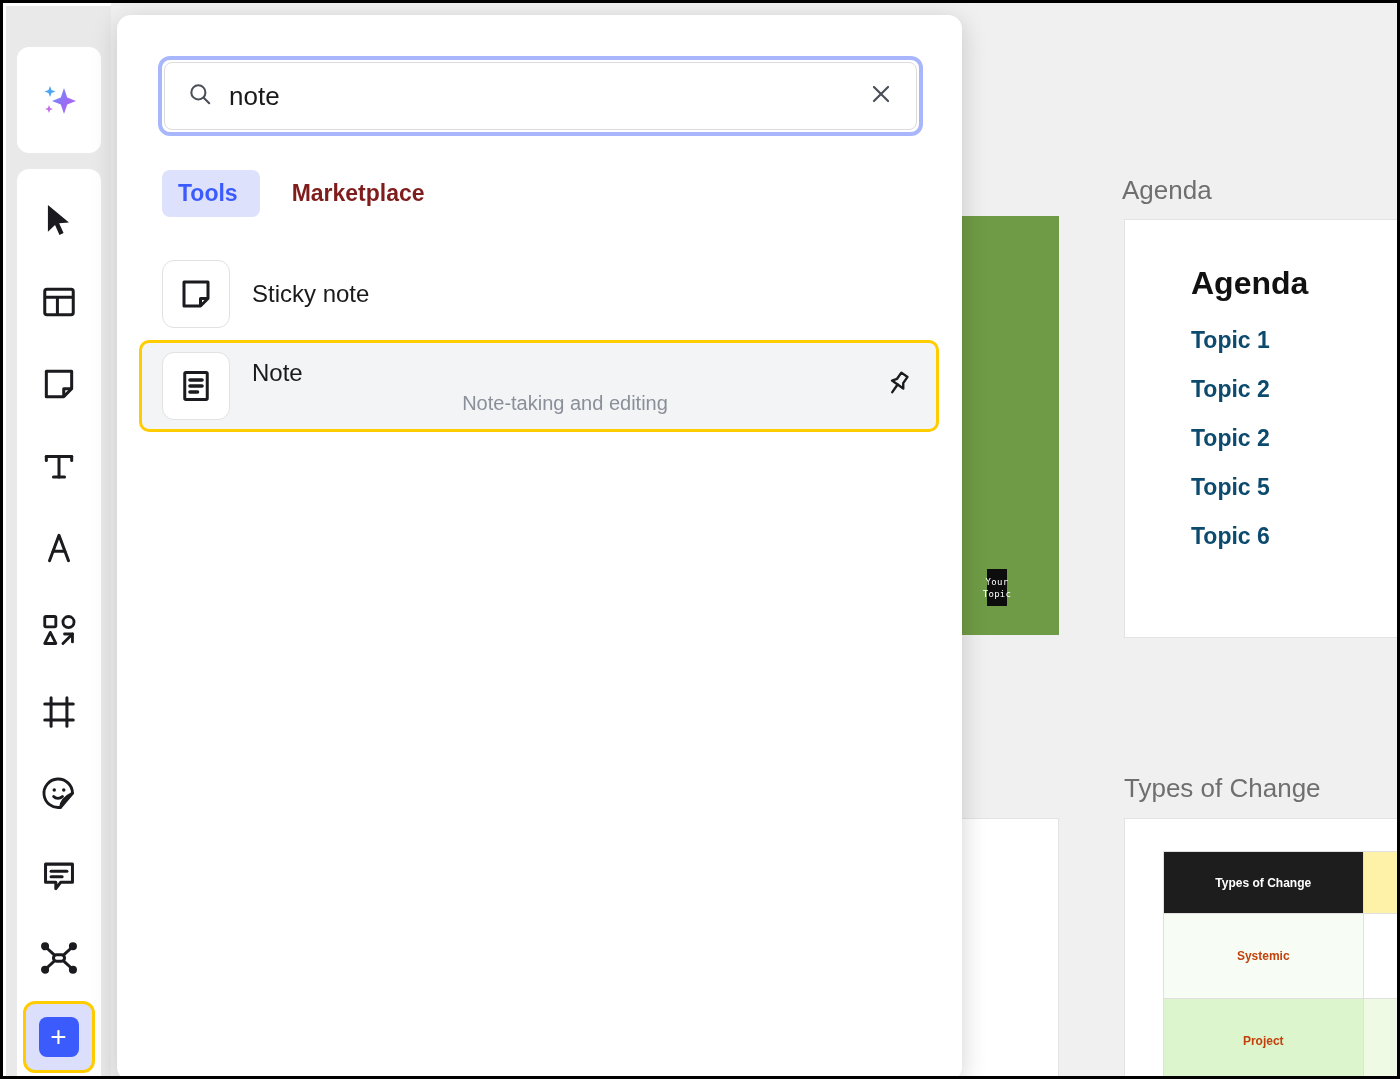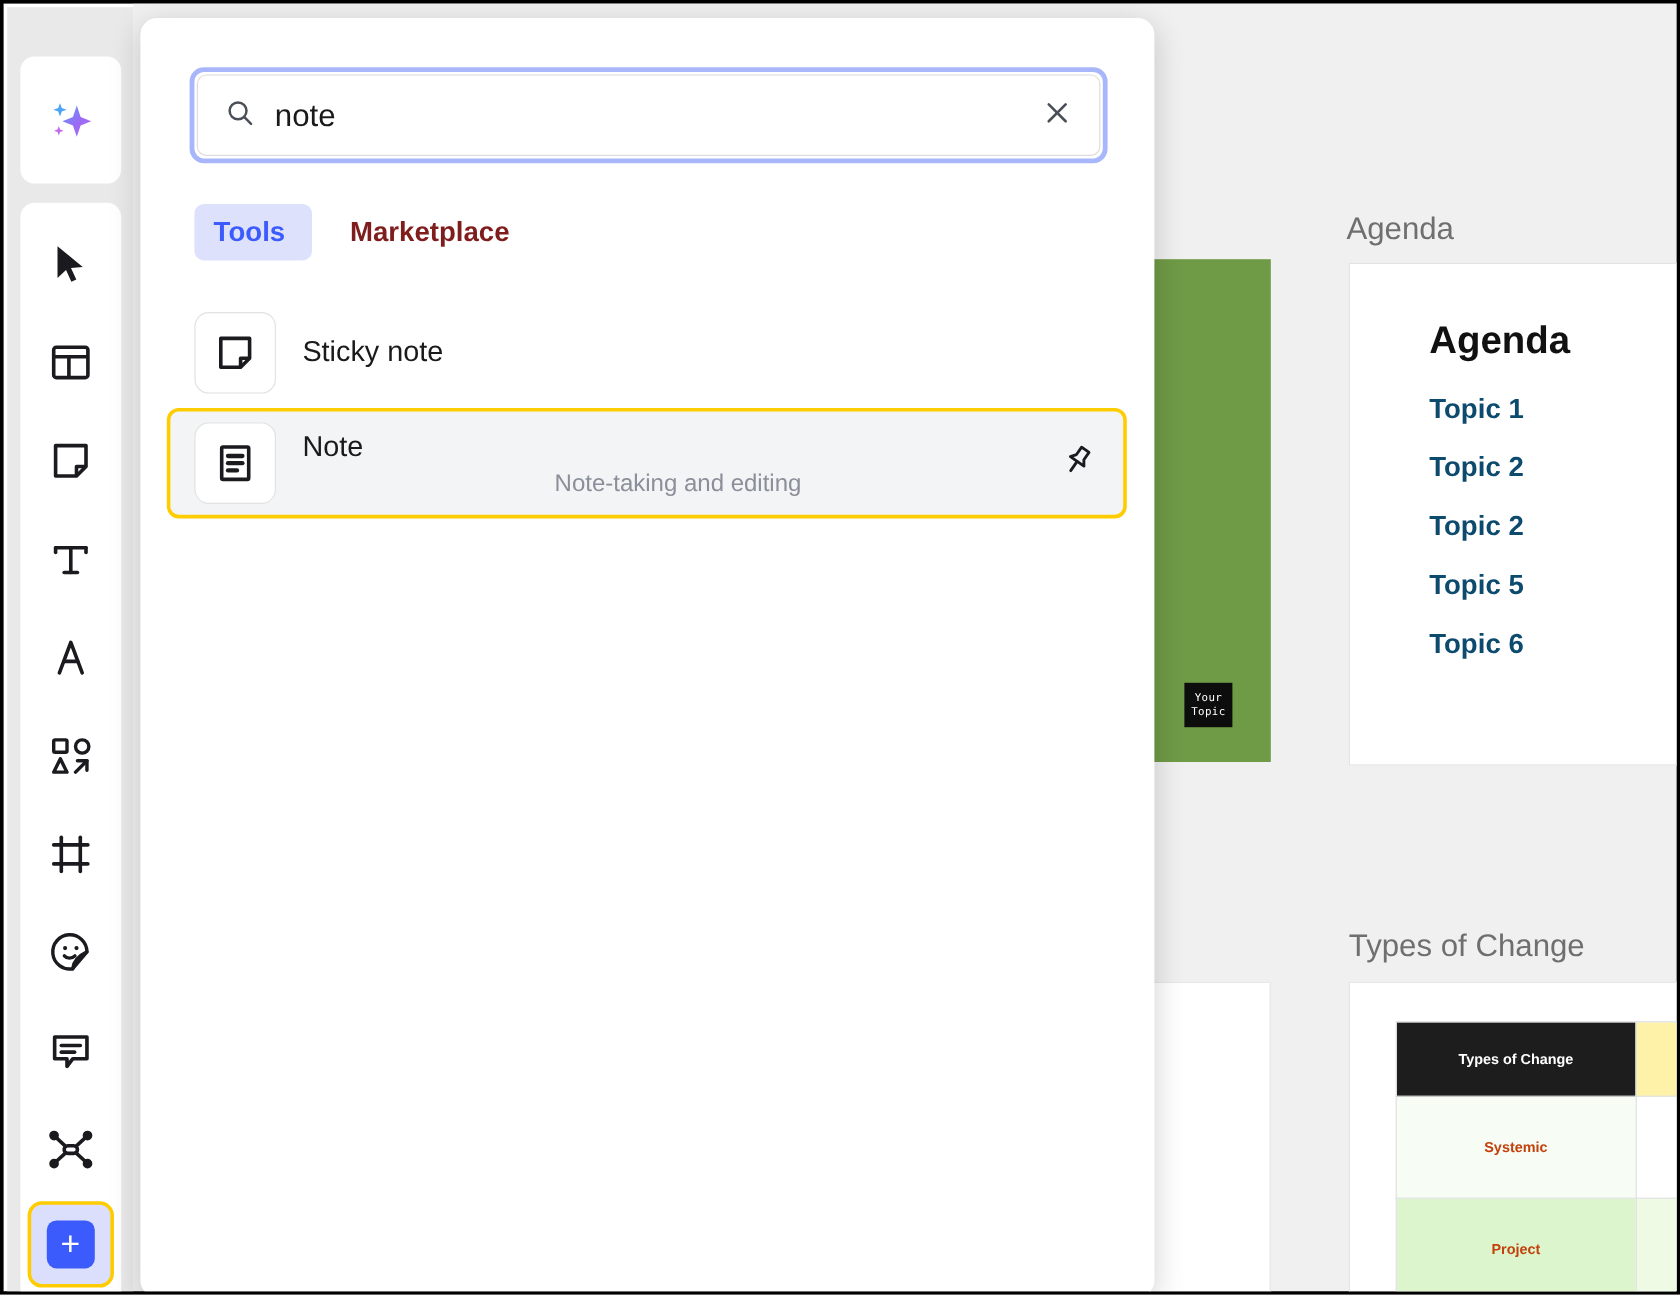--- a/index.html
+++ b/index.html
@@ -27,21 +27,21 @@
 
   .green-block {
     position: absolute;
     left: 847px; top: 213px;
     width: 101px; height: 419px;
     background: #6f9b46;
   }
   .logo-badge {
     position: absolute;
     left: 29px; top: 353px;
-    width: 40px; height: 37px;
+    width: 20px; height: 37px;
     background: #0d0d0d;
     color: #ffffff;
     font-family: "DejaVu Sans Mono", monospace;
     font-size: 9px;
     line-height: 12px;
     display: flex; flex-direction: column;
     align-items: center; justify-content: center;
     letter-spacing: .3px;
   }
 

